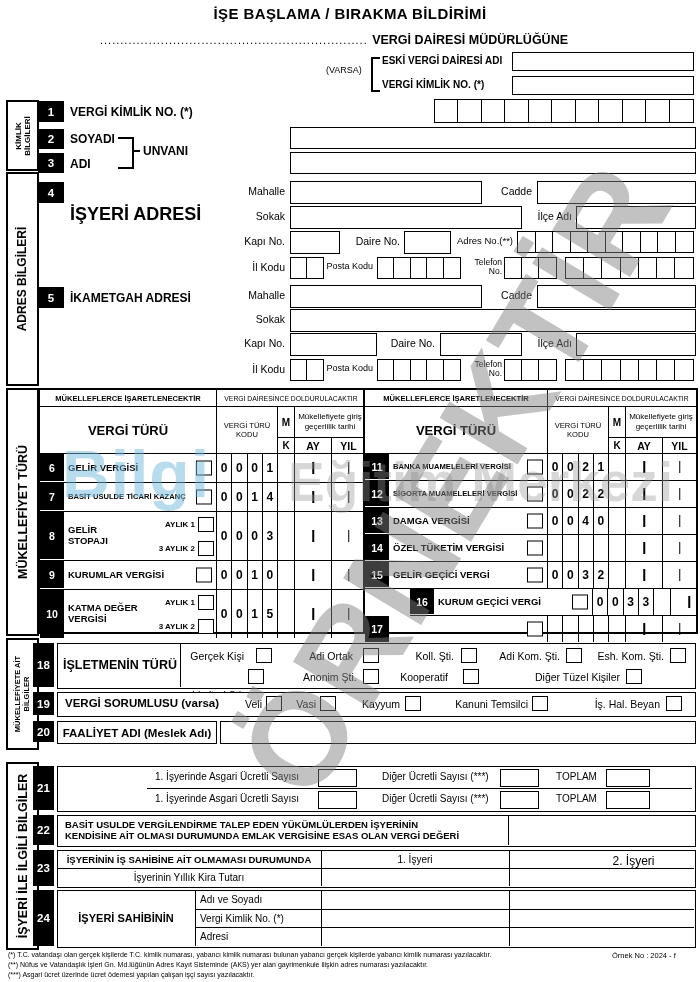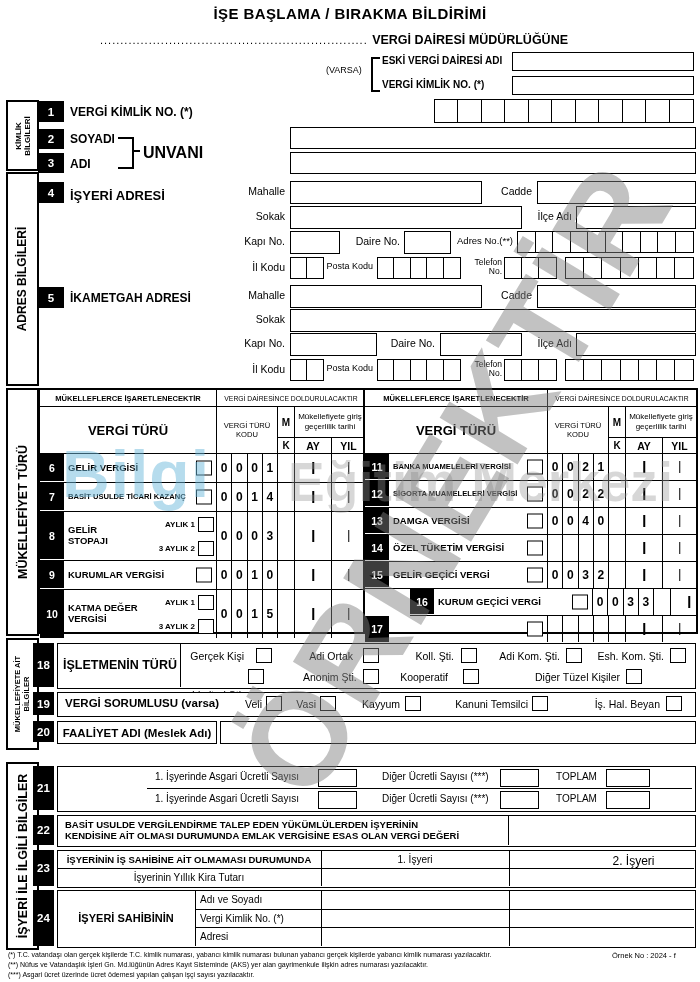--- a/index.html
+++ b/index.html
@@ -114,28 +114,28 @@
   <div class="lb b" style="left:70px;top:132px;font-size:12px;">SOYADI</div>
   <div class="bx" style="left:290px;top:127px;width:404px;height:20px;"></div>
 
   <div class="nb" style="left:38px;top:153px;width:26px;height:20px;">3</div>
   <div class="lb b" style="left:70px;top:157px;font-size:12px;">ADI</div>
   <div class="bx" style="left:290px;top:152px;width:404px;height:20px;"></div>
 
   <div class="A" style="left:118px;top:137px;width:14px;height:28px;border-top:2px solid #000;
        border-right:2px solid #000;border-bottom:2px solid #000;"></div>
   <div class="A" style="left:132px;top:150px;width:8px;height:2px;background:#000;"></div>
-  <div class="lb b" style="left:143px;top:144px;font-size:16px;">UNVANI</div>
+  <div class="lb b" style="left:143px;top:144px;font-size:12px;">UNVANI</div>
 
   <div class="vb" style="left:6px;top:172px;width:29px;height:210px;">
     <span style="font-size:12px;">ADRES BİLGİLERİ</span>
   </div>
 
   <div class="nb" style="left:38px;top:182px;width:26px;height:21px;">4</div>
-  <div class="lb b" style="left:70px;top:188px;font-size:13px;">İŞYERİ ADRESİ</div>
+  <div class="lb b" style="left:70px;top:204px;font-size:18px;">İŞYERİ ADRESİ</div>
 
   <div class="lb rt" style="left:230px;top:185px;width:55px;">Mahalle</div>
   <div class="bx" style="left:290px;top:181px;width:190px;height:21px;"></div>
   <div class="lb rt" style="left:494px;top:185px;width:38px;">Cadde</div>
   <div class="bx" style="left:537px;top:181px;width:157px;height:21px;"></div>
 
   <div class="lb rt" style="left:230px;top:210px;width:55px;">Sokak</div>
   <div class="bx" style="left:290px;top:206px;width:230px;height:21px;"></div>
   <div class="lb rt" style="left:528px;top:210px;width:44px;">İlçe Adı</div>
   <div class="bx" style="left:576px;top:206px;width:118px;height:21px;"></div>

